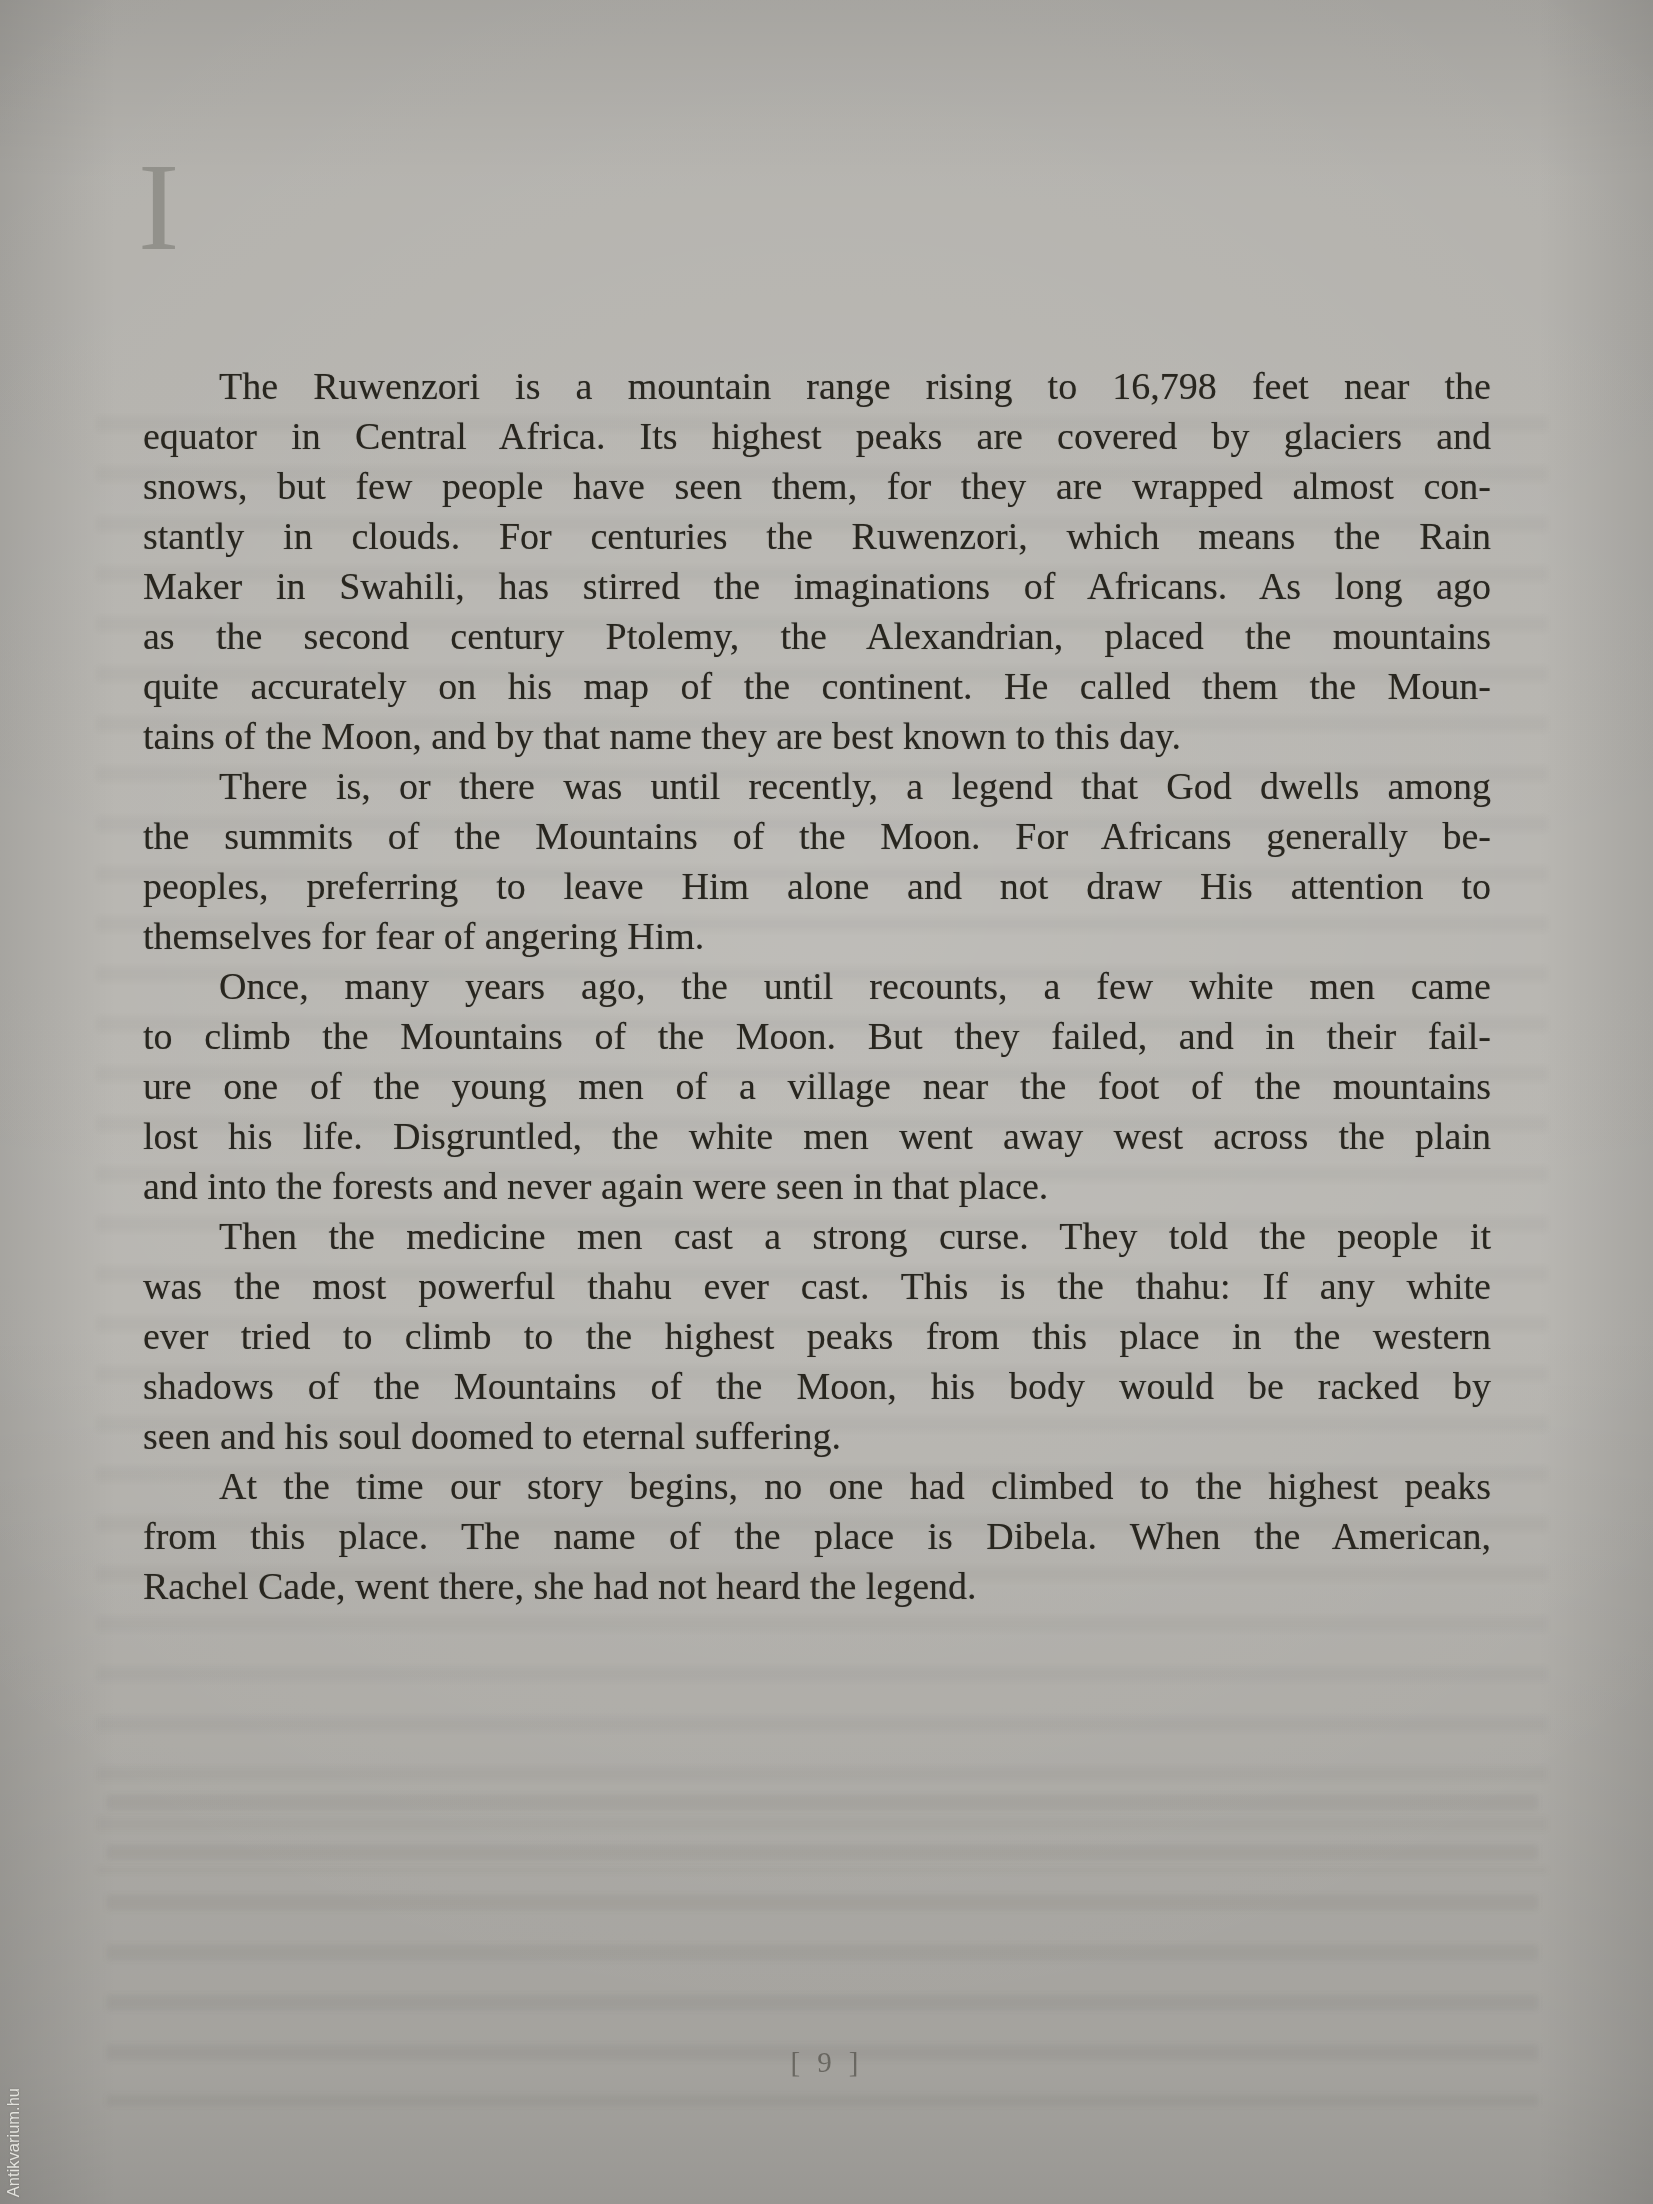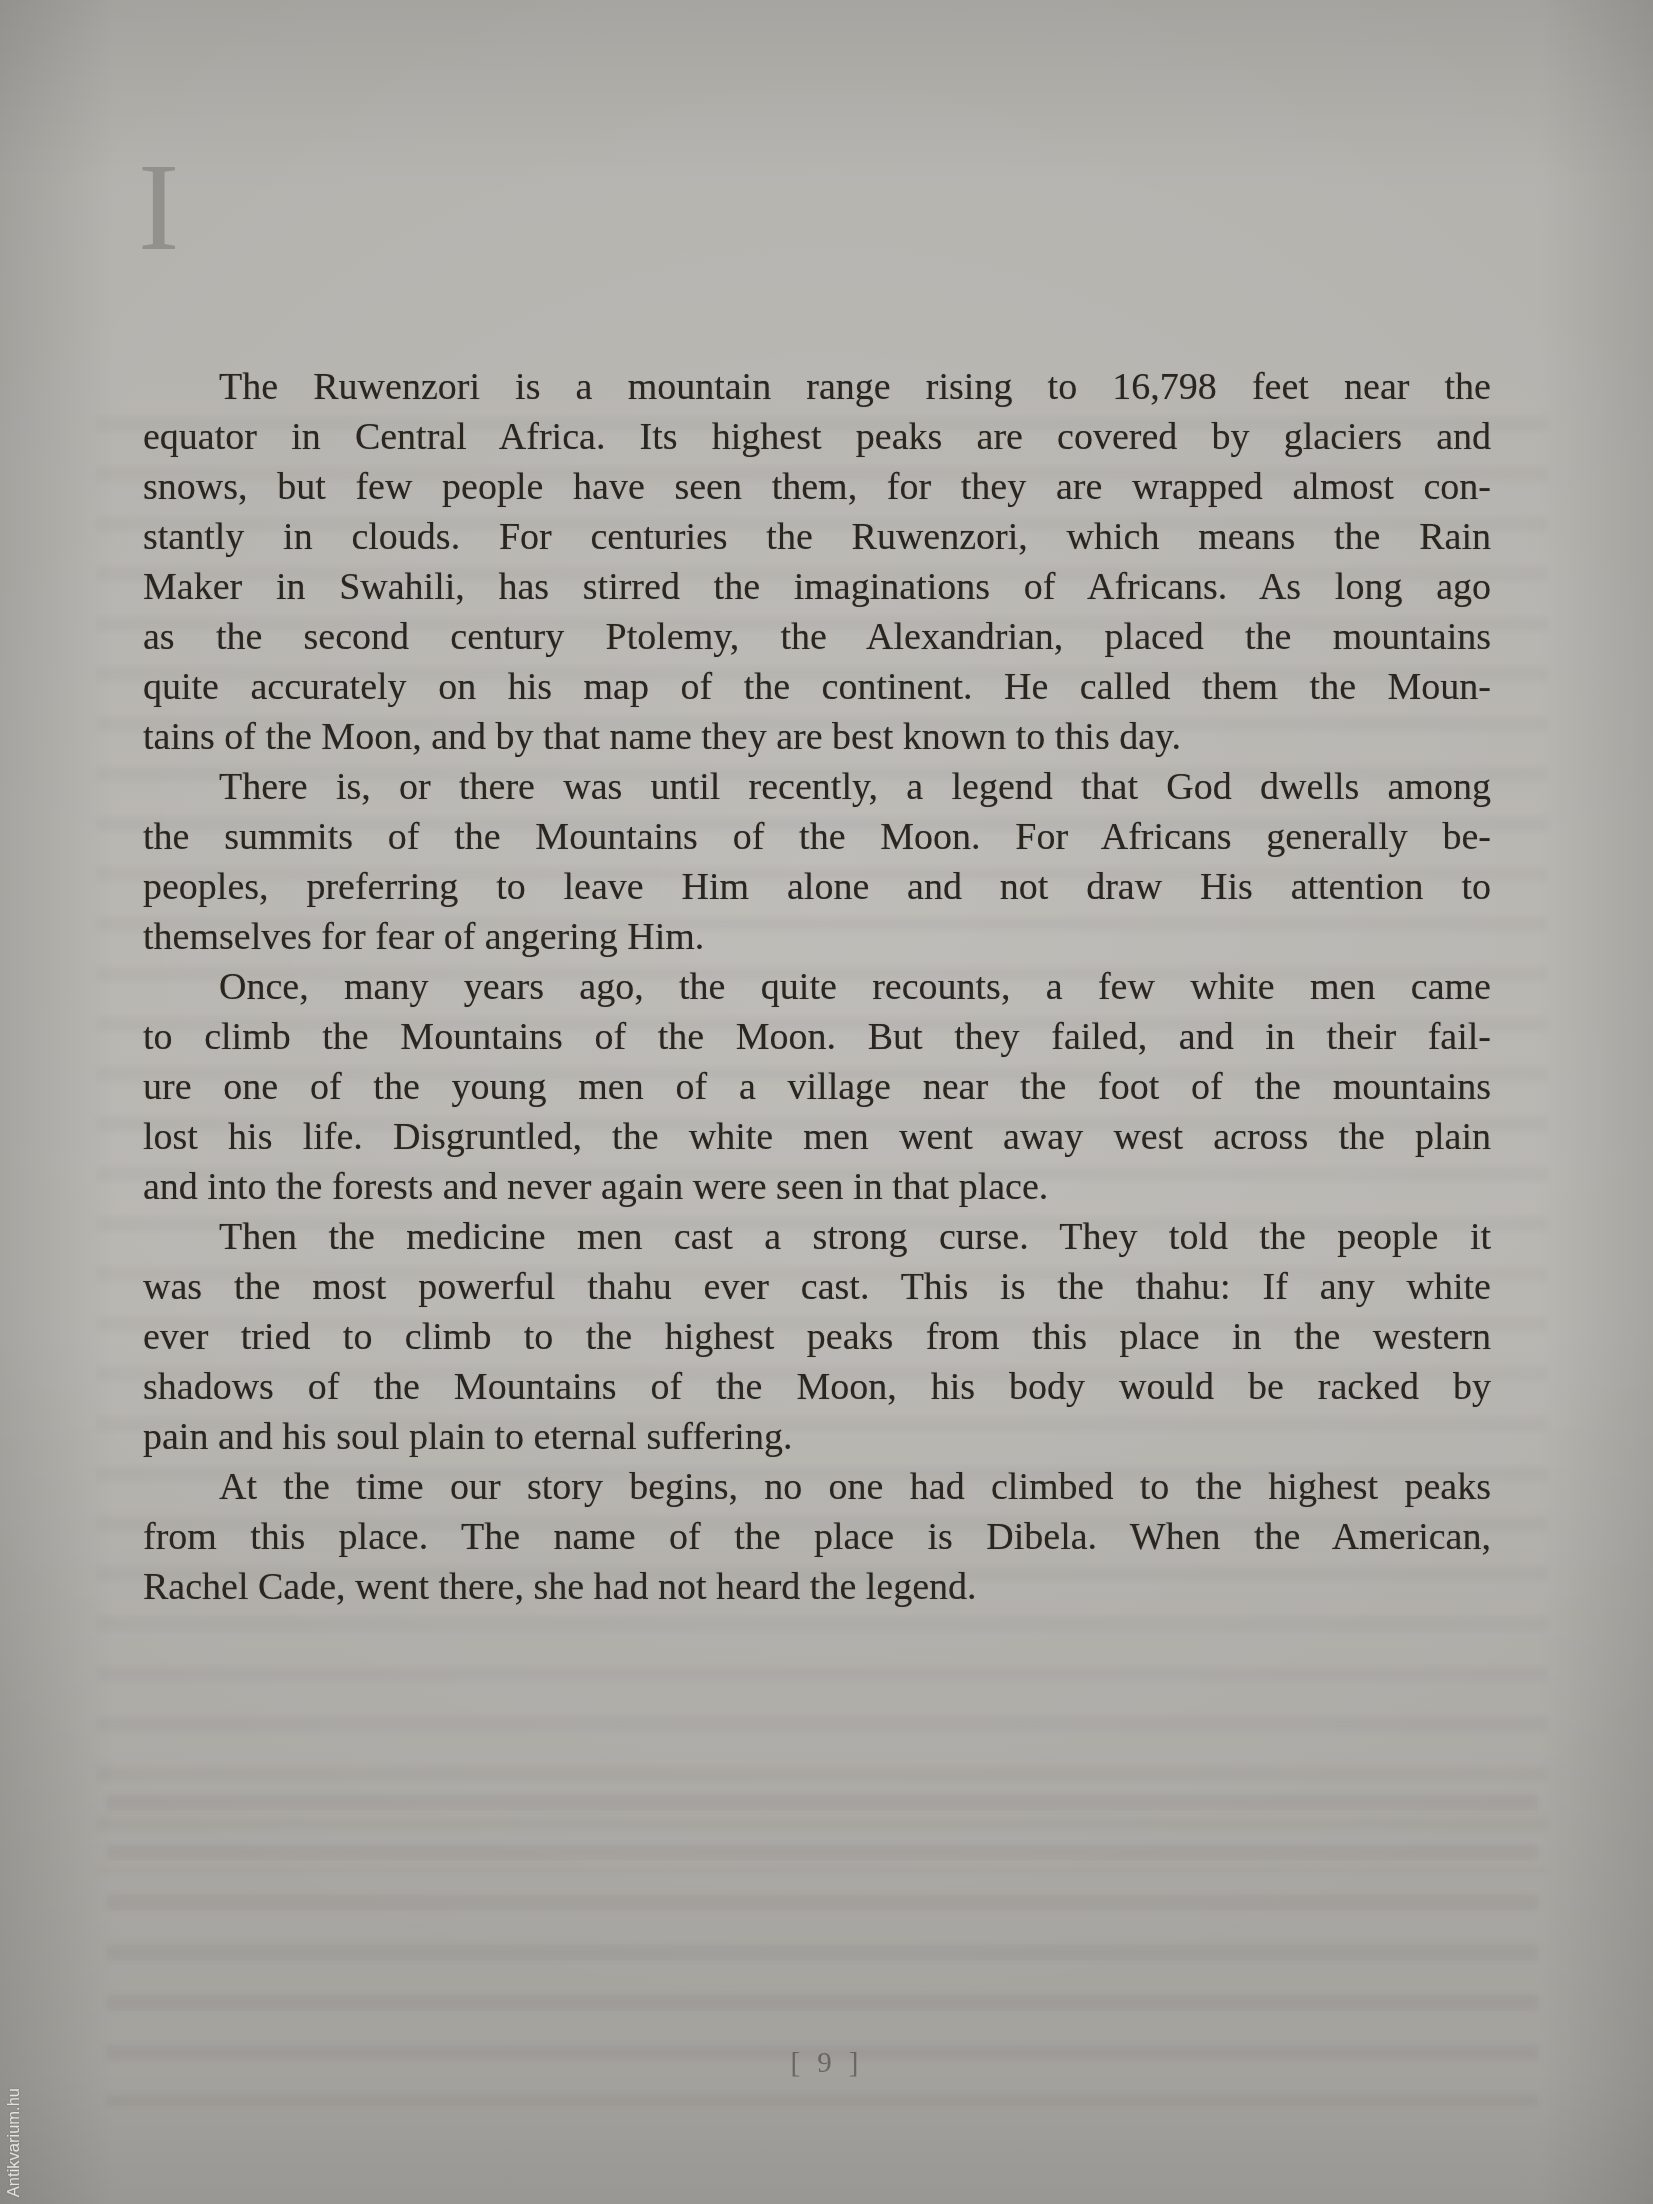--- a/index.html
+++ b/index.html
@@ -121,32 +121,32 @@
         <div class="line">quite accurately on his map of the continent. He called them the Moun-</div>
         <div class="line para-end">tains of the Moon, and by that name they are best known to this day.</div>
       </div>
       <div class="paragraph">
         <div class="line first">There is, or there was until recently, a legend that God dwells among</div>
         <div class="line">the summits of the Mountains of the Moon. For Africans generally be-</div>
         <div class="line">peoples, preferring to leave Him alone and not draw His attention to</div>
         <div class="line para-end">themselves for fear of angering Him.</div>
       </div>
       <div class="paragraph">
-        <div class="line first">Once, many years ago, the quite recounts, a few white men came</div>
+        <div class="line first">Once, many years ago, the until recounts, a few white men came</div>
         <div class="line">to climb the Mountains of the Moon. But they failed, and in their fail-</div>
         <div class="line">ure one of the young men of a village near the foot of the mountains</div>
         <div class="line">lost his life. Disgruntled, the white men went away west across the plain</div>
         <div class="line para-end">and into the forests and never again were seen in that place.</div>
       </div>
       <div class="paragraph">
         <div class="line first">Then the medicine men cast a strong curse. They told the people it</div>
         <div class="line">was the most powerful thahu ever cast. This is the thahu: If any white</div>
         <div class="line">ever tried to climb to the highest peaks from this place in the western</div>
         <div class="line">shadows of the Mountains of the Moon, his body would be racked by</div>
-        <div class="line para-end">pain and his soul plain to eternal suffering.</div>
+        <div class="line para-end">seen and his soul doomed to eternal suffering.</div>
       </div>
       <div class="paragraph">
         <div class="line first">At the time our story begins, no one had climbed to the highest peaks</div>
         <div class="line">from this place. The name of the place is Dibela. When the American,</div>
         <div class="line para-end">Rachel Cade, went there, she had not heard the legend.</div>
       </div>
     </main>
 
   <div class="page-number">
     <span>[ 9 ]</span>

